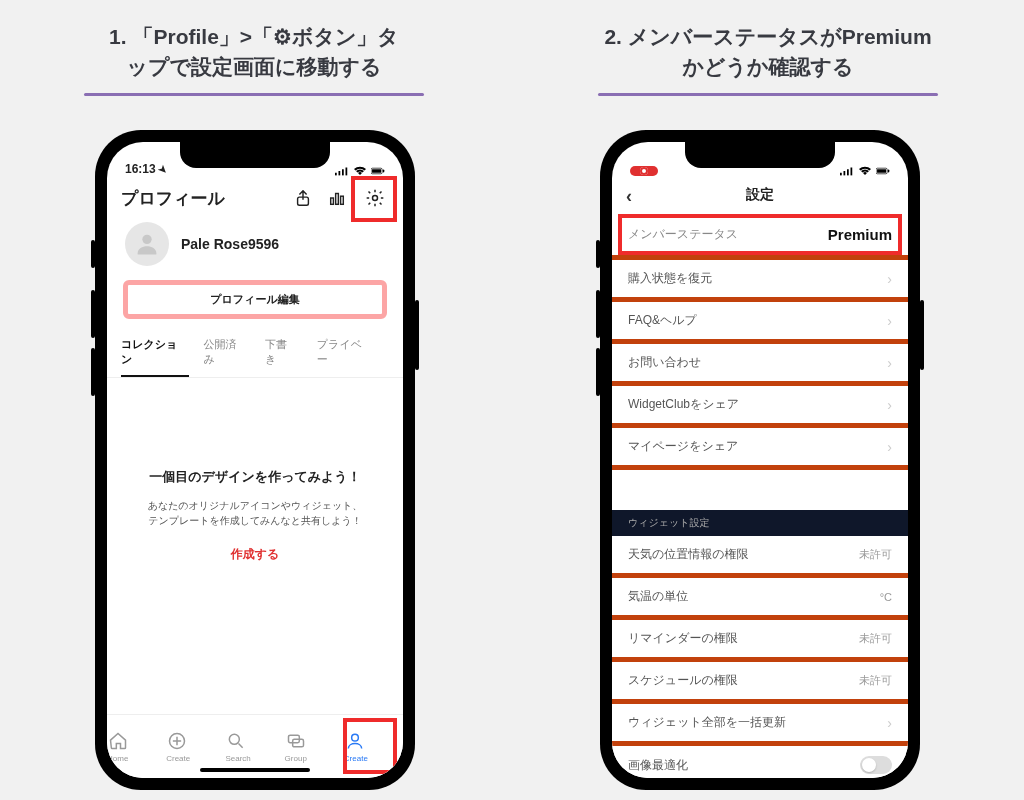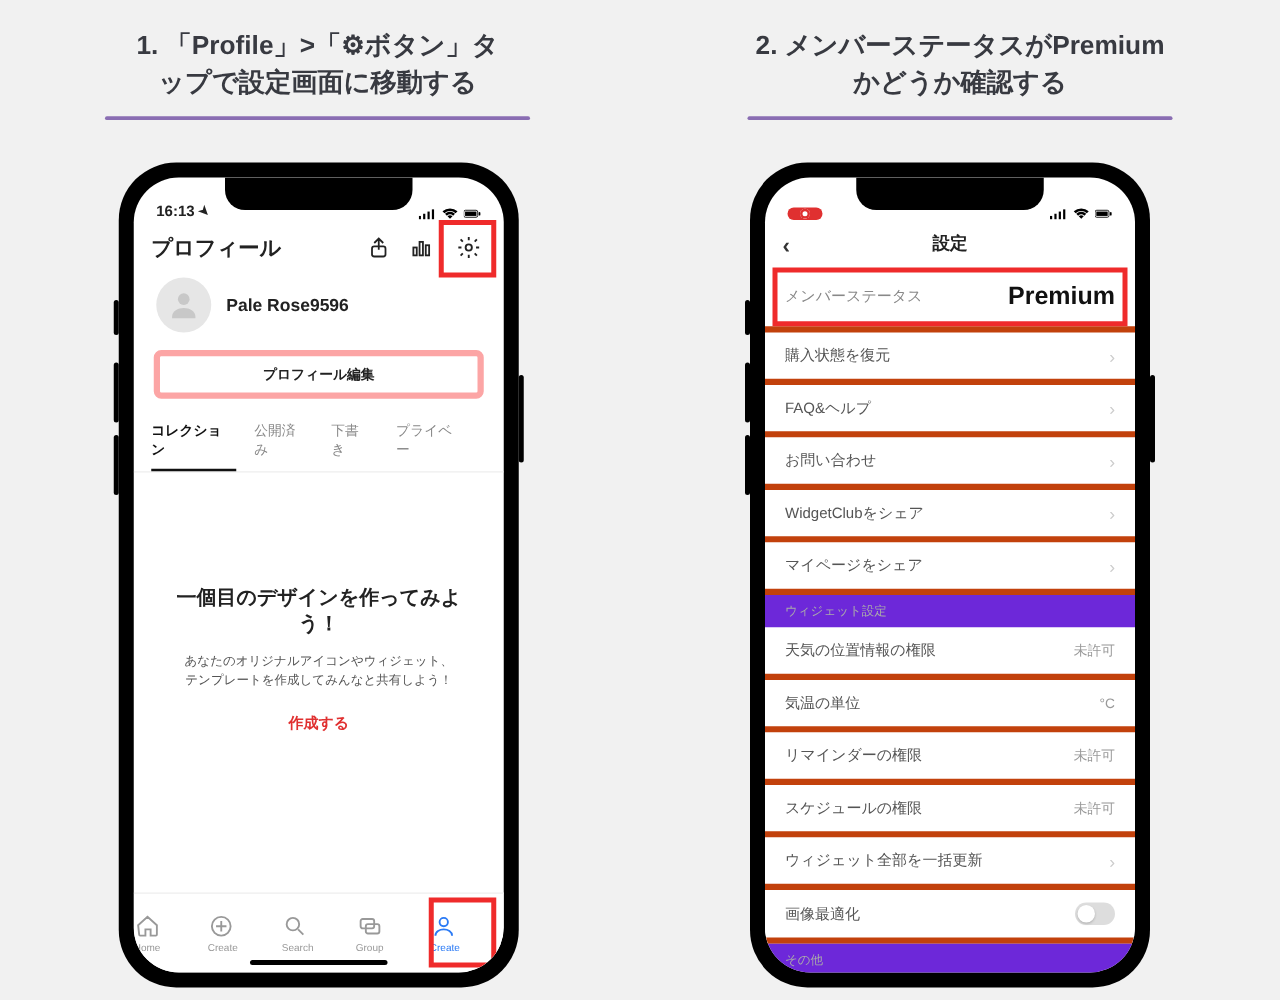--- a/index.html
+++ b/index.html
@@ -116,21 +116,21 @@
     text-align:center; font-size:11px; font-weight:600; padding:7px 0;
   }
   
   .tabs { display:flex; gap:0; padding:0 14px; border-bottom:1px solid #eee; font-size:11px;}
   .tab { padding:8px 8px 8px 0; margin-right:14px; color:#888;}
   .tab.active { color:#111; border-bottom:2px solid #111; font-weight:600;}
   
   .empty {
     padding: 90px 24px 0; text-align:center;
   }
-  .empty h3 { font-size:16px; font-weight:700; margin-bottom:12px;}
+  .empty h3 { font-size:13px; font-weight:700; margin-bottom:12px;}
   .empty p { font-size:10px; color:#555; line-height:1.5; margin-bottom:18px;}
   .empty .create { color:#e03030; font-size:12px; font-weight:600;}
   
   .tabbar {
     position:absolute; bottom:0; left:0; right:0; height:64px;
     border-top:1px solid #eee; display:flex; background:#fff;
   }
   .tb-item { flex:1; display:flex; flex-direction:column; align-items:flex-start;
              justify-content:center; gap:2px; font-size:8px; color:#999;}
   .tb-item.active { color:#2a7af5; }
@@ -145,25 +145,26 @@
   .row {
     display:flex; align-items:center; justify-content:space-between;
     padding:10px 16px; border-bottom:5px solid #c2410c; background:#fff;
     min-height:34px;
   }
   .row .label { color:#555; }
   .row .val { color:#999; font-size:11px;}
   .row .chev { color:#ccc; font-size:14px; margin-left:6px;}
   .row.member { position:relative; padding:12px 16px; }
   .row.member .label { color:#888; font-size:12px;}
-  .row.member .val { color:#111; font-size:20px; font-weight:700;}
+  .row.member .val { color:#111; font-size:15px; font-weight:700;}
   .red-member { top:0; left:6px; right:6px; bottom:0; }
   .section-h {
-    background:#6d28d9; color:#aaa; font-size:10px;
+    background:#0f172a; color:#aaa; font-size:10px;
     padding:6px 16px;
+    margin-top:40px;
   }
   .row.dim .label { color:#aaa; }
   .toggle {
     width:32px;height:18px;border-radius:10px;background:#ddd;position:relative;
   }
   .toggle::after{content:"";position:absolute;width:14px;height:14px;border-radius:50%;
     background:#fff;left:2px;top:2px;box-shadow:0 1px 2px rgba(0,0,0,.2);} 
 </style>
 </head>
 <body>

